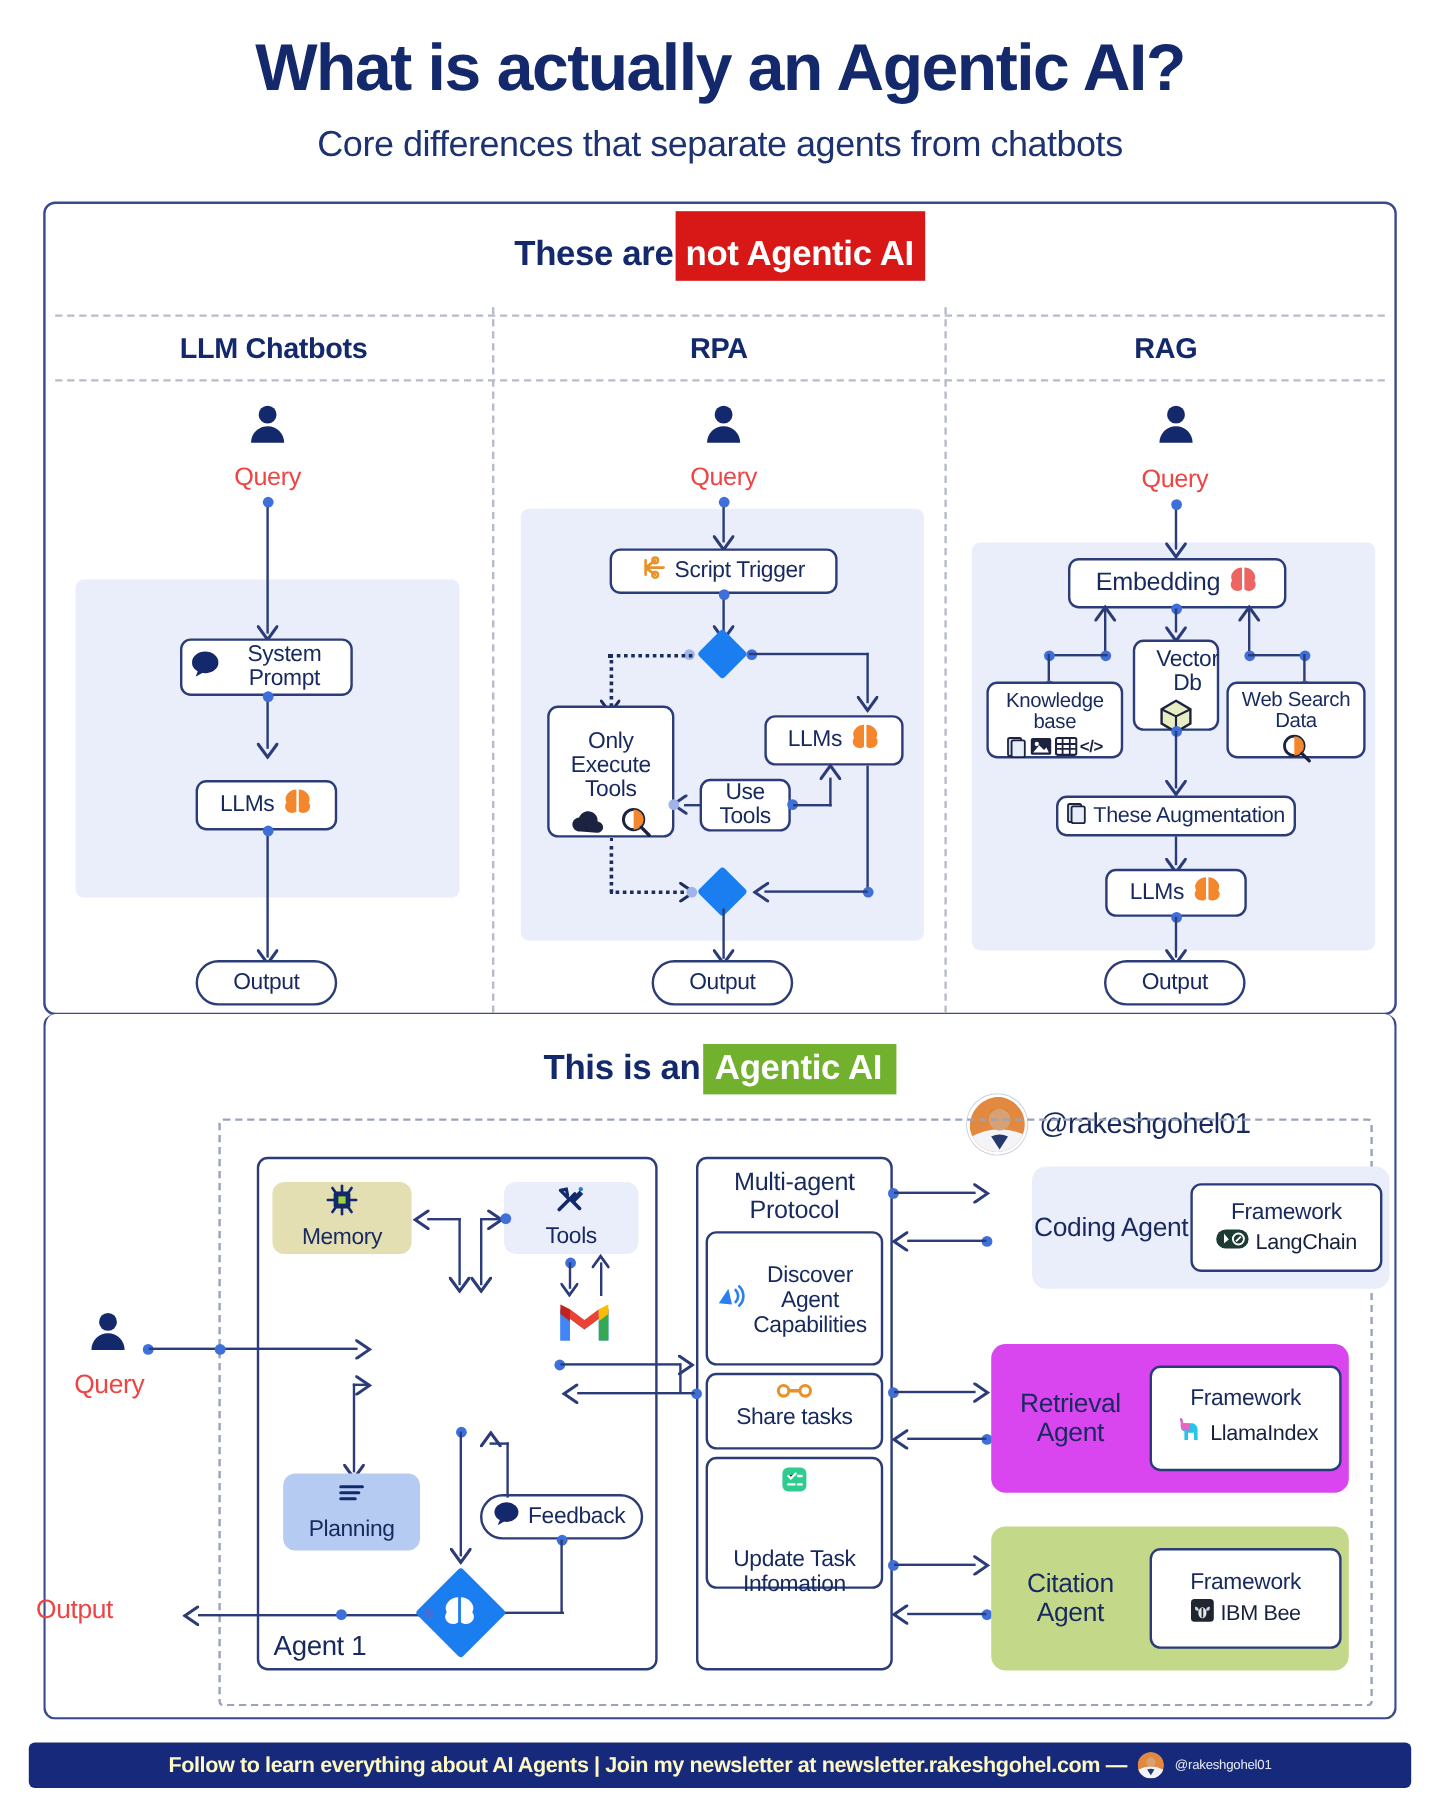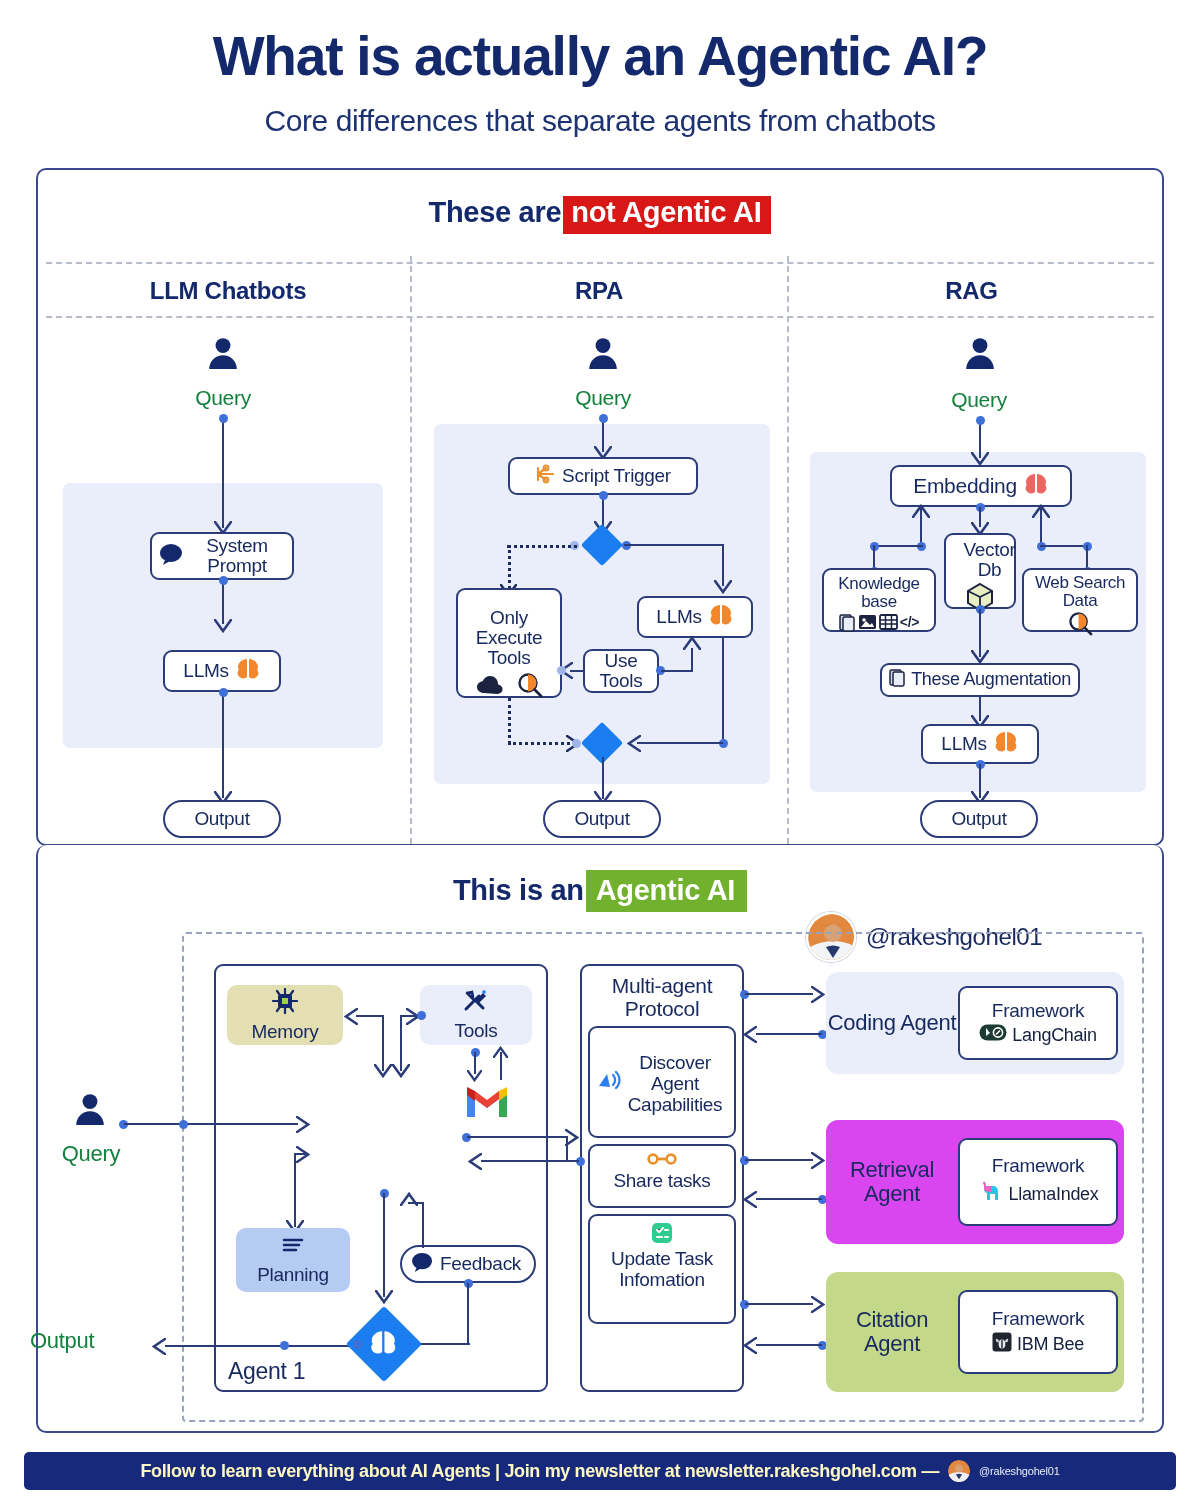--- a/index.html
+++ b/index.html
@@ -43,21 +43,21 @@
   }
 
   
   .banner {
     position: absolute; width: 100%; text-align: center;
     font-size: 29px; font-weight: bold; letter-spacing: -0.3px;
   }
   .banner .plain { color: #13296b; }
   .banner .hl-red {
     background: #d81717; color: #fff;
-    padding: 0 10px 6px 8px; margin-left: 2px;
+    padding: 20px 10px 6px 8px; margin-left: 2px;
   }
   .banner .hl-green {
     background: #71b12d; color: #fff;
     padding: 4px 12px 6px 10px; margin-left: 2px;
   }
   #not-agentic-banner { top: 196px; }
   #is-agentic-banner  { top: 874px; }
 
   
   .dash-h {
@@ -91,21 +91,21 @@
   .node.tight { line-height: 1.02; }
 
   .shade {
     position: absolute;
     background: #eaeefb;
     border-radius: 7px;
   }
 
   .person-label {
     position: absolute; text-align: center;
-    font-size: 21px; color: #15803d; letter-spacing: -0.3px;
+    font-size: 21px; color: #ef4444; letter-spacing: -0.3px;
   }
 
   
   .person {
     position: absolute; width: 34px; height: 34px;
   }
 
   
   .ln { position: absolute; background: #2b3c78; }
   .ln.h { height: 2.4px; }
@@ -765,21 +765,21 @@
       <span>
         <svg width="30" height="16" viewBox="0 0 30 16">
             <circle cx="6" cy="8" r="4.4" fill="none" stroke="#e8922c" stroke-width="2.6"></circle>
             <circle cx="24" cy="8" r="4.4" fill="none" stroke="#e8922c" stroke-width="2.6"></circle>
             <path d="M10.5 8 H19.5" stroke="#e8922c" stroke-width="2.8"></path>
           </svg>
       </span>
       <span style="font-size:19px;">Share tasks</span>
     </span>
 
-    <span class="node" style="position:relative; left:0; top:0; width:148px; height:110px; flex-direction:column; justify-content:flex-start; padding-top:5px; border-width:2px;">
+    <span class="node" style="position:relative; left:0; top:0; width:148px; height:110px; flex-direction:column; justify-content:flex-start; padding-top:5px; border-width:2px;gap:40px;">
       <span>
         <svg width="24" height="24" viewBox="0 0 24 24">
             <rect x="2" y="2" width="20" height="20" rx="5" fill="#2ecc8f"></rect>
             <g stroke="#fff" stroke-width="2" stroke-linecap="round">
               <path d="M7 9 L9 11 L13 7"></path>
               <path d="M15 9 H18"></path>
               <path d="M7 16 H12"></path>
               <path d="M15 16 H18"></path>
             </g>
           </svg>
@@ -843,21 +843,21 @@
   <div class="dot" style="left:818px; top:1341px;"></div>
   <div class="ln h" style="left:756px; top:1344px; width:66px;"></div>
   <div class="arrow" style="left:743px; top:1337px;">
     <svg width="14" height="17" viewBox="0 0 14 17">
         <path d="M13 1 L2 8.5 L13 16" stroke="#2b3c78" stroke-width="2.5" fill="none" stroke-linecap="round"></path>
       </svg>
   </div>
 
   <div class="ln v" style="left:566px; top:1136px; height:24px;"></div>
 
-  <div class="agent-card" style="left:826px; top:972px; width:298px; height:102px; background:#eaeefb;">
+  <div class="agent-card" style="left:860px; top:972px; width:298px; height:102px; background:#eaeefb;">
     <span class="aname">Coding Agent</span>
     <span class="fw-box">
       <span class="fwtitle">Framework</span>
       <span class="fwrow">
         <span>
           <svg width="28" height="17" viewBox="0 0 28 17">
               <rect x="0.5" y="0.5" width="27" height="16" rx="8" fill="#1c3b32"></rect>
               <path d="M7 4 L7 12 L11 9 Z" fill="#fff"></path>
               <circle cx="19" cy="8.5" r="4.6" fill="none" stroke="#fff" stroke-width="1.6"></circle>
               <path d="M17 10.5 L21 6.5" stroke="#fff" stroke-width="1.6"></path>

